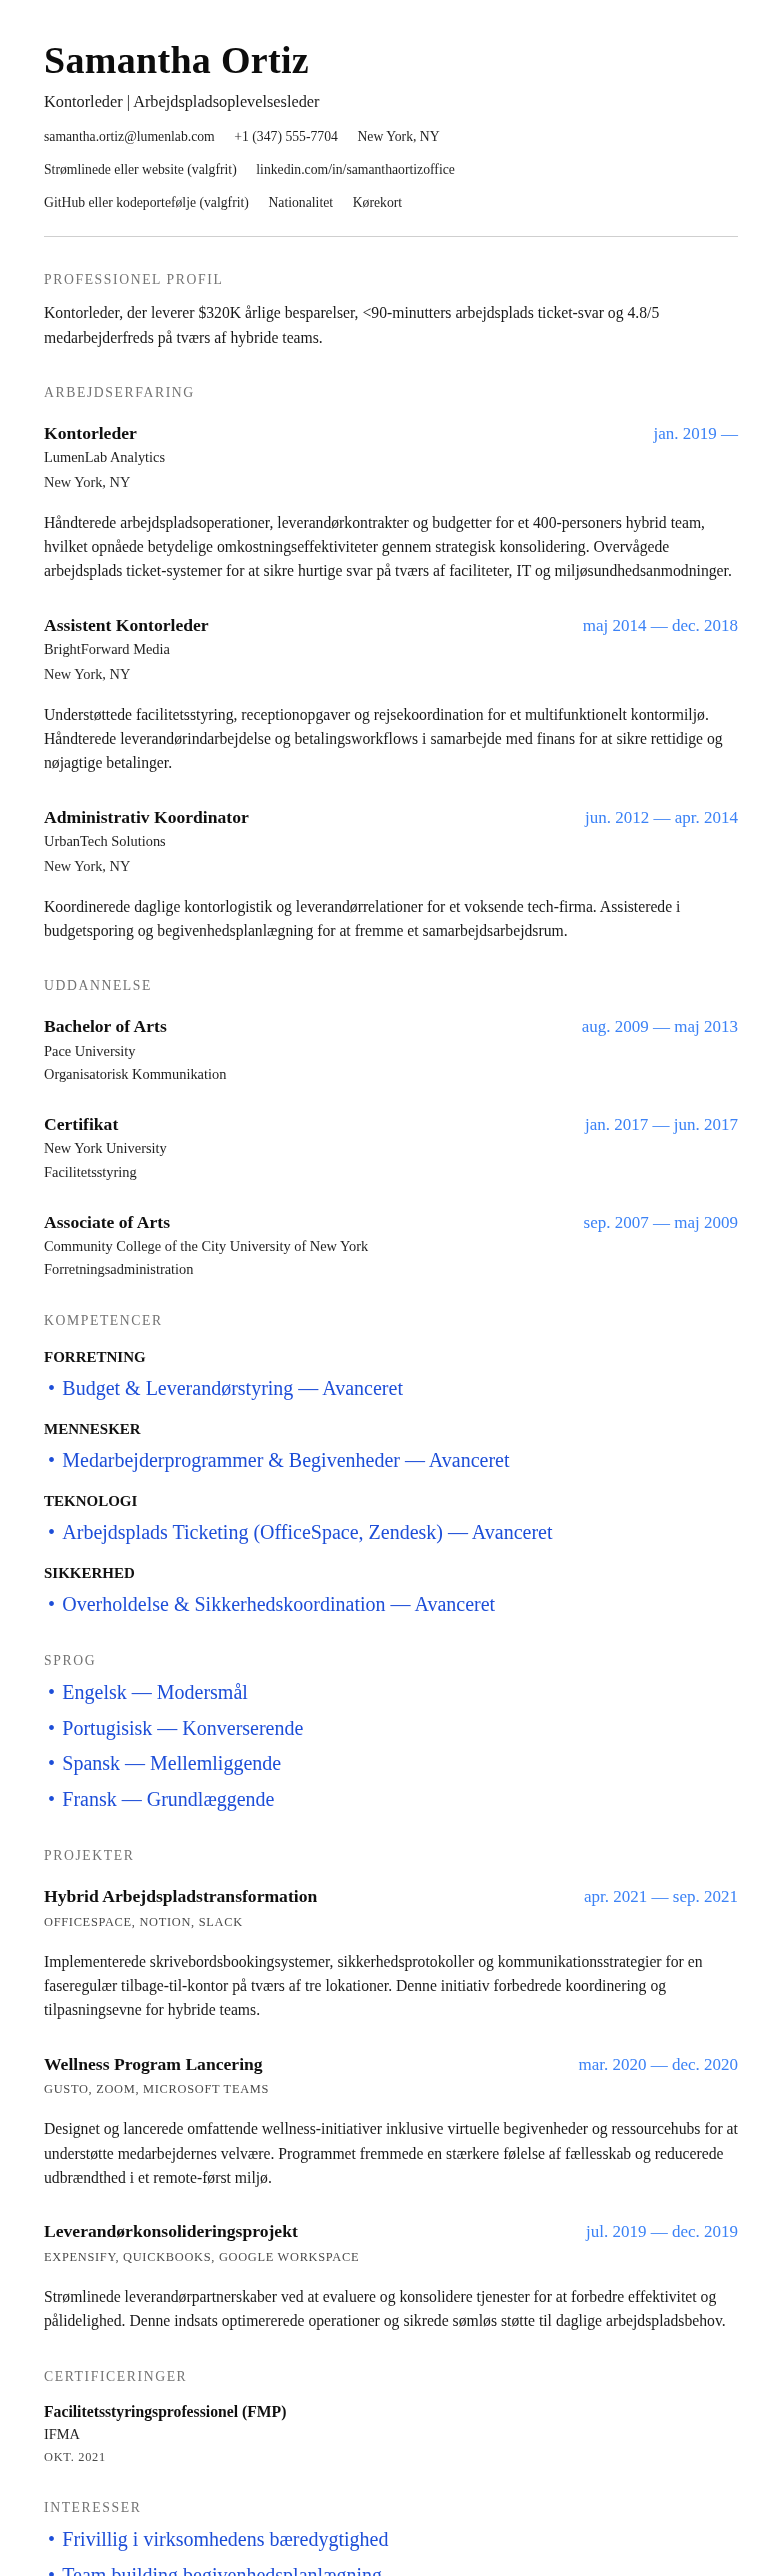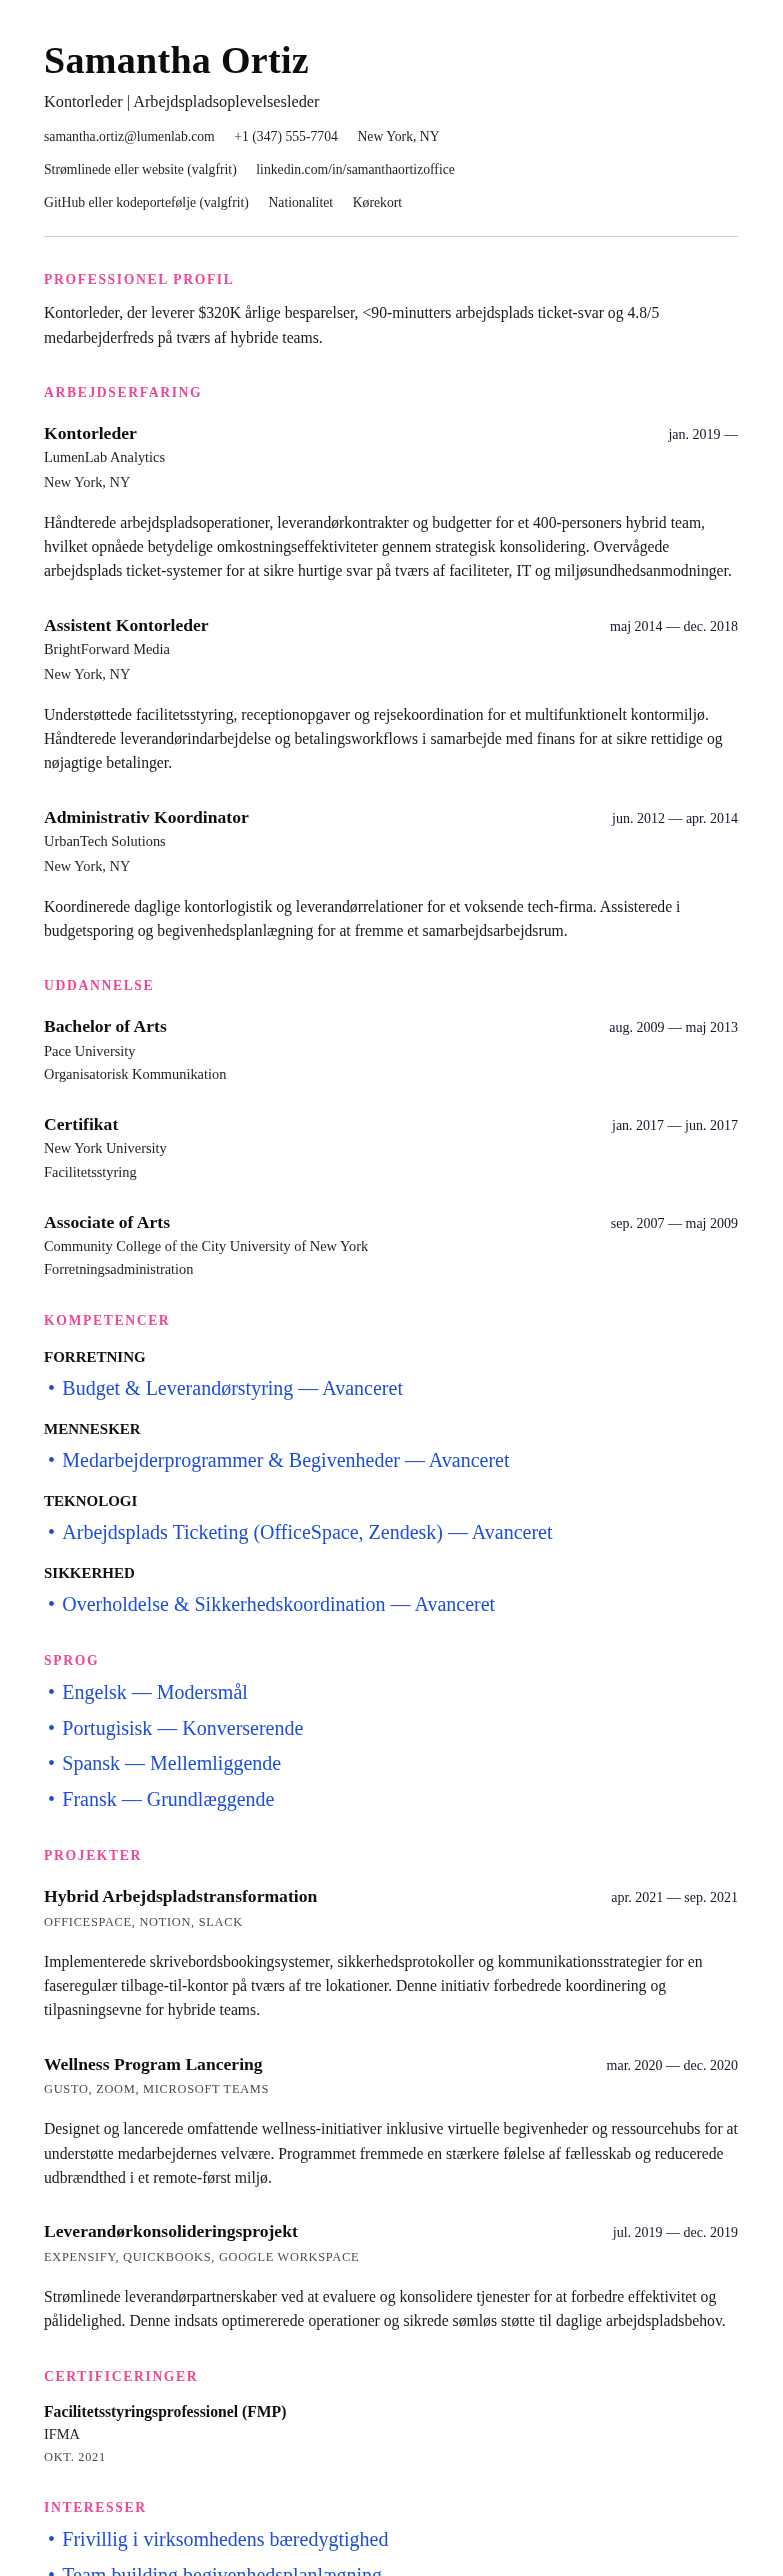--- a/index.html
+++ b/index.html
@@ -41,23 +41,23 @@
   }
   .divider {
     border: none;
     border-top: 0.7px solid #cfcfcf;
     margin-top: 25px;
   }
 
   
   .sec-heading {
     font-size: 13.7px;
-    font-weight: 700;
+    font-weight: 400;
     letter-spacing: 1.6px;
-    color: #ec4899;
+    color: #737373;
     margin-top: 35px;
     text-transform: uppercase;
   }
   .body-text {
     font-size: 15.7px;
     line-height: 1.55;
     margin-top: 13px;
     color: #1a1a1a;
   }
 
@@ -69,22 +69,22 @@
     justify-content: space-between;
     align-items: baseline;
     gap: 13px;
   }
   .entry-title {
     font-size: 17.6px;
     font-weight: 700;
     color: #101010;
   }
   .entry-date {
-    font-size: 14px;
-    color: #0f172a;
+    font-size: 17px;
+    color: #3b82f6;
     white-space: nowrap;
     flex-shrink: 0;
   }
   .entry-company { font-size: 14.4px; margin-top: 5.2px; color: #1e1e1e; }
   .entry-location { font-size: 14.4px; margin-top: 7.8px; color: #2a2a2a; }
   .entry-field { font-size: 14.4px; margin-top: 6.5px; color: #1e1e1e; }
   .entry-desc { margin-top: 20px; }
   .entry-tools {
     font-size: 12.4px;
     letter-spacing: 0.7px;

